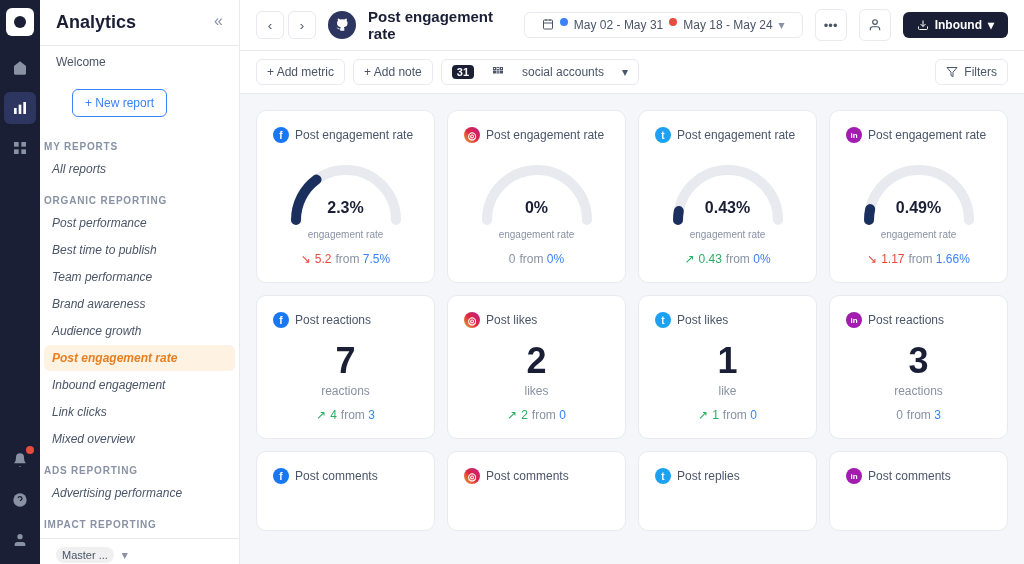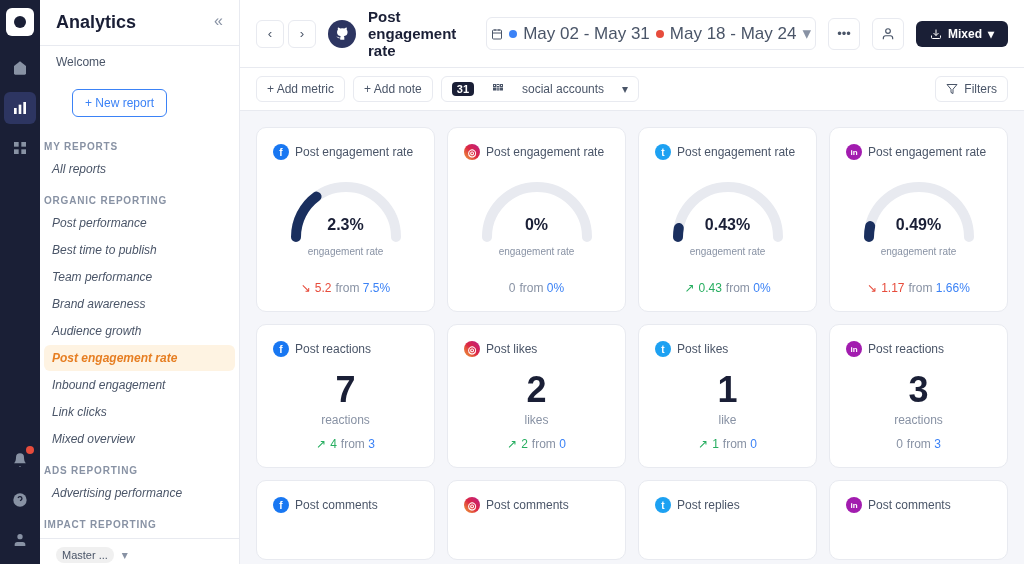--- a/index.html
+++ b/index.html
@@ -125,27 +125,27 @@
       background: #fff;
     }
     .topbar-icon {
       width: 28px; height: 28px;
       background: #2d3561;
       border-radius: 50%;
       display: flex; align-items: center; justify-content: center;
     }
     .topbar-title { font-size: 15px; font-weight: 600; color: #1a1f36; flex: 1; }
     .date-range-btn {
-      display: flex; align-items: center; gap: 6px;
-      padding: 5px 4px;
-      border: 1px solid #e8eaf0;
-      border-radius: 6px;
-      cursor: pointer;
-      background: #fff;
-      font-size: 17px;
+      display: flex; align-items: flex-start; gap: 6px;
+      padding: 5px 17px;
+      border: 1px solid #e8eaf0;
+      border-radius: 6px;
+      cursor: pointer;
+      background: #fff;
+      font-size: 12px;
       color: #4a5568;
     }
     .date-dot { width: 8px; height: 8px; border-radius: 50%; }
     .topbar-more {
       width: 32px; height: 32px;
       border: 1px solid #e8eaf0;
       border-radius: 6px;
       display: flex; align-items: center; justify-content: center;
       cursor: pointer;
       color: #4a5568;
@@ -272,21 +272,21 @@
       position: absolute;
       bottom: 0; left: 0; right: 0;
       text-align: center;
       font-size: 20px;
       font-weight: 700;
       color: #1a1f36;
     }
     .gauge-label {
       font-size: 10px;
       color: #8892a4;
-      margin-bottom: 24px;
+      margin-bottom: 12px;
     }
 
     
     .metric-number {
       font-size: 36px;
       font-weight: 700;
       color: #1a1f36;
       margin-bottom: 2px;
     }
     .metric-unit {
@@ -440,21 +440,21 @@
           <path d="M20 21v-2a4 4 0 00-4-4H8a4 4 0 00-4 4v2"></path>
           <circle cx="12" cy="7" r="4"></circle>
         </svg>
     </div>
     <div class="export-btn">
       <svg width="12" height="12" viewBox="0 0 24 24" fill="none" stroke="white" stroke-width="2">
           <path d="M21 15v4a2 2 0 01-2 2H5a2 2 0 01-2-2v-4"></path>
           <polyline points="7 10 12 15 17 10"></polyline>
           <line x1="12" y1="15" x2="12" y2="3"></line>
         </svg>
-      <span>Mixed</span>
+      <span>Inbound</span>
       <span>▾</span>
     </div>
   </div>
 
   <div class="toolbar">
     <button class="toolbar-btn">
       <span>+ Add metric</span>
     </button>
     <button class="toolbar-btn">
       <span>+ Add note</span>

